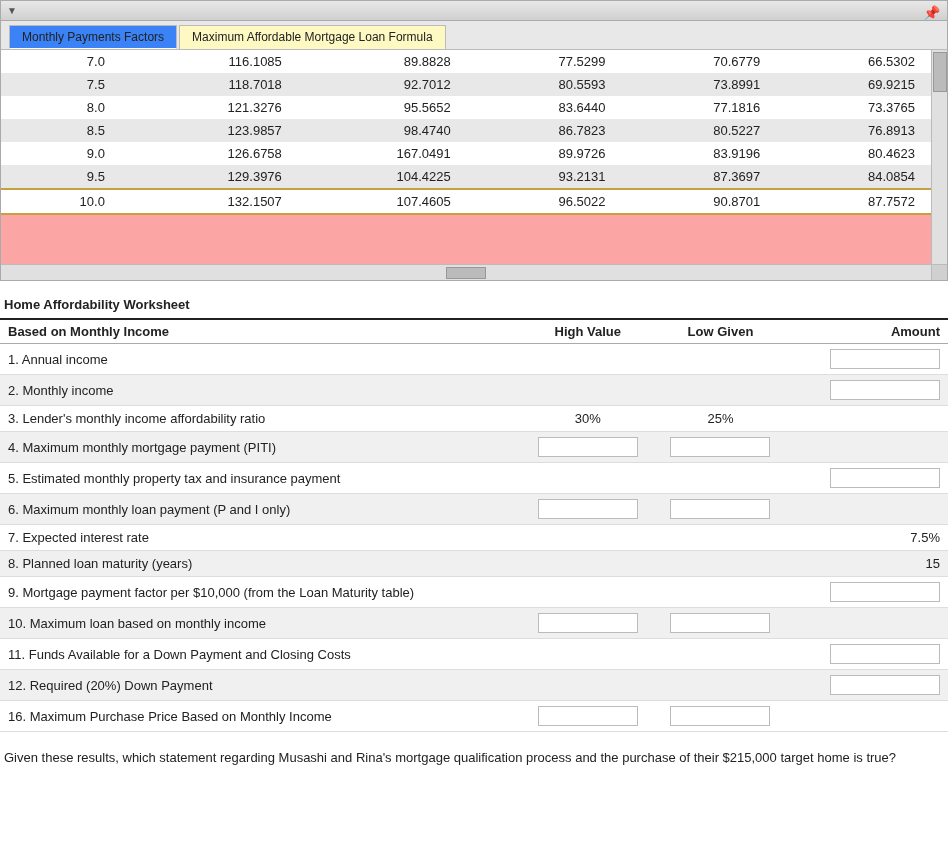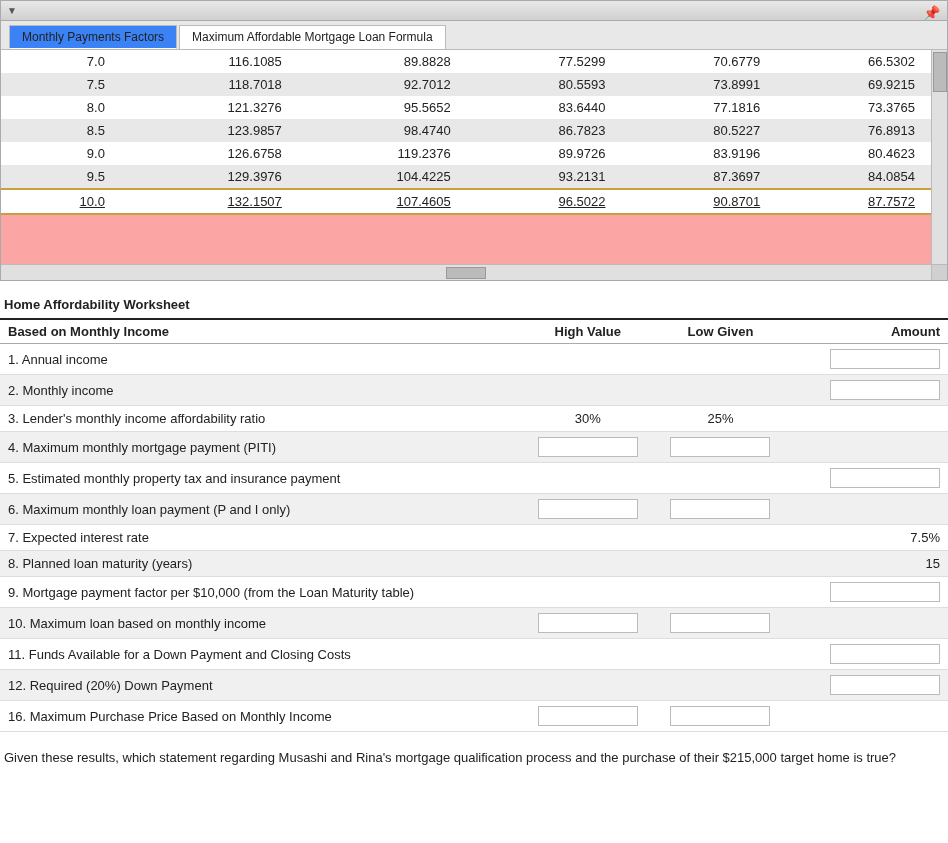--- a/index.html
+++ b/index.html
@@ -41,21 +41,21 @@
     
     .tabs {
       display: flex;
       border-bottom: 1px solid #bbb;
       background: #e8e8e8;
       padding: 4px 8px 0;
     }
     .tab {
       padding: 4px 12px;
       border: 1px solid #bbb;
-      background: #ffffff;
+      background: #fef9c3;
       font-size: 12px;
       cursor: pointer;
       border-bottom: none;
       margin-right: 2px;
     }
     .tab.active {
       background: #3b82f6;
       border-bottom: 1px solid #fff;
       z-index: 1;
     }
@@ -127,21 +127,20 @@
       text-align: right;
       font-size: 13px;
     }
     .data-table td:first-child {
       text-align: right;
       padding-right: 24px;
     }
     .selected-row td {
       border-bottom: 2px solid #c8a040;
       border-top: 2px solid #c8a040;
-      text-decoration: underline;
     }
 
     
     .worksheet {
       padding: 16px 0 0 0;
     }
     .worksheet-title {
       font-weight: bold;
       font-size: 13px;
       margin-bottom: 6px;
@@ -238,21 +237,21 @@
     <td>8.5</td>
     <td>123.9857</td>
     <td>98.4740</td>
     <td>86.7823</td>
     <td>80.5227</td>
     <td>76.8913</td>
   </tr>
           <tr>
     <td>9.0</td>
     <td>126.6758</td>
-    <td>119.2376</td>
+    <td>167.0491</td>
     <td>89.9726</td>
     <td>83.9196</td>
     <td>80.4623</td>
   </tr>
           <tr>
     <td>9.5</td>
     <td>129.3976</td>
     <td>104.4225</td>
     <td>93.2131</td>
     <td>87.3697</td>

